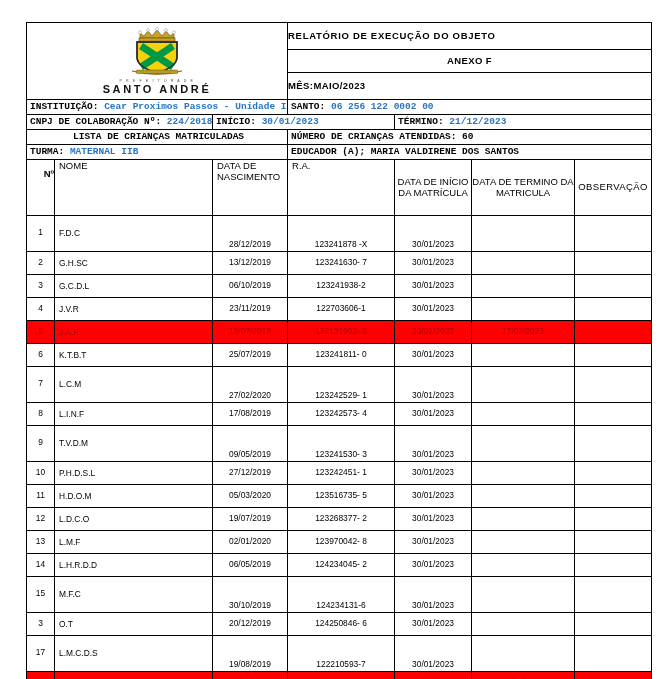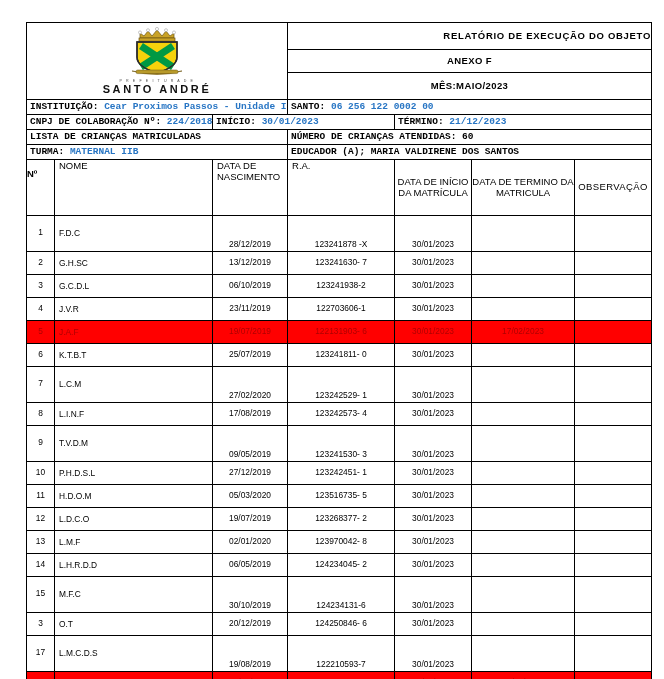--- a/index.html
+++ b/index.html
@@ -58,74 +58,73 @@
     margin-top: 1px;
   }
   .crest-sub2 {
     font-size: 11px;
     letter-spacing: 2.6px;
     font-weight: bold;
     color: #111;
     margin-top: 0px;
   }
   .title-main {
-    text-align: right;
+    text-align: left;
     font-weight: bold;
     font-size: 11.5px;
     letter-spacing: 0.7px;
     height: 26px;
   }
   .title-anexo {
     text-align: center;
     font-weight: bold;
     font-size: 10px;
     letter-spacing: 0.4px;
     height: 22px;
   }
   .title-mes {
-    text-align: center;
     font-weight: bold;
     font-size: 10px;
     letter-spacing: 0.4px;
     height: 26px;
   }
   
   .info {
     font-weight: bold;
     font-size: 9.5px;
     height: 14px;
     padding-left: 3px !important;
     white-space: nowrap;
     overflow: hidden;
     font-family: Liberation Mono, monospace;
   }
   .info .v {
     color: #2775c4;
     font-weight: bold;
   }
   .ctr {
-    text-align: left;
+    text-align: center;
   }
   
   .colhead {
     text-align: center;
     font-size: 8.6px;
     font-weight: normal;
     vertical-align: middle;
     height: 46px;
   }
   .colhead.left {
     text-align: left;
     vertical-align: top;
     padding: 1px 0 0 4px !important;
   }
   .colhead.num {
     vertical-align: top;
     padding-top: 9px !important;
-    text-align: left;
+    text-align: right;
     font-weight: bold;
   }
   .obs-head {
     font-size: 7.4px;
     letter-spacing: 0.4px;
   }
   
   tr.datarow td {
     height: 21px;
     font-size: 8.4px;

